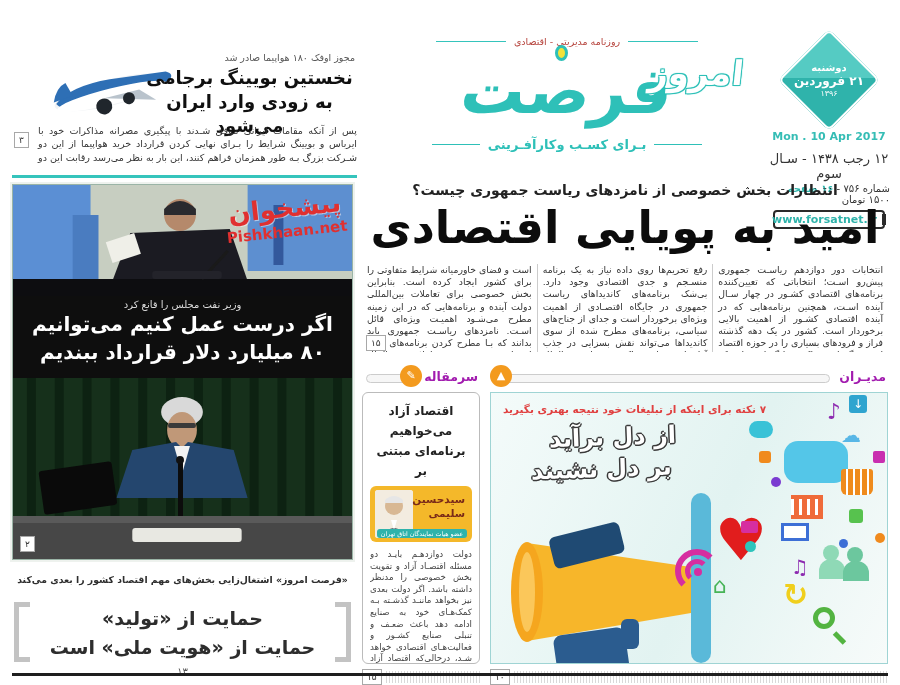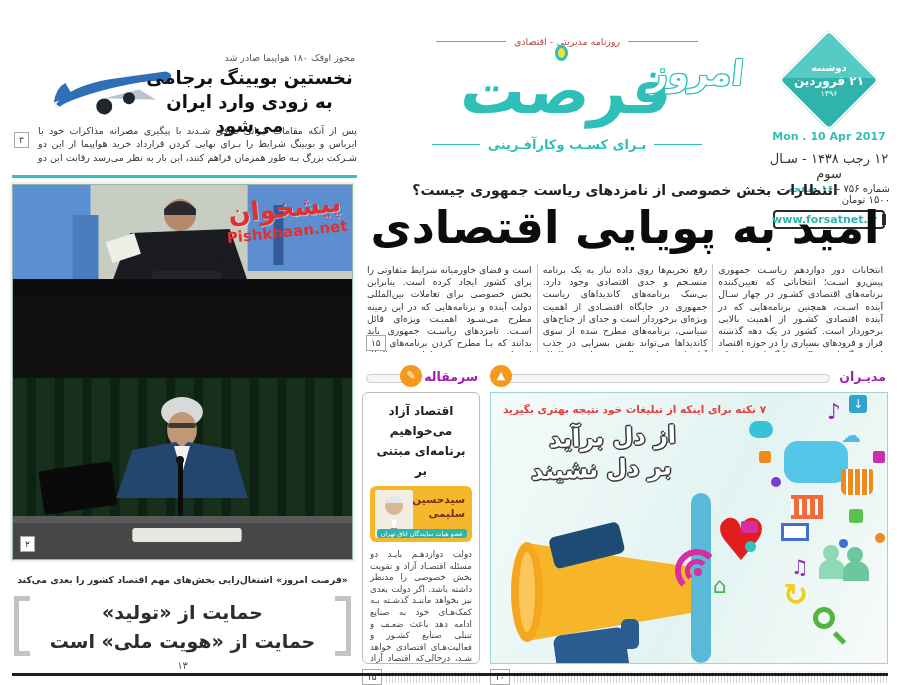--- a/index.html
+++ b/index.html
@@ -46,21 +46,21 @@
   .ph-band .k { font-size:10px; color:#ddd; margin-top:3px; }
   .ph-band .h { font-size:20px; font-weight:bold; color:#fff; line-height:28px; }
   .ph-bot { position:absolute; top:193px; left:0; width:100%; height:183px; }
   .wm { position:absolute; right:6px; top:8px; text-align:center; transform:rotate(-6deg); }
   .wm .fa { font-size:26px; font-weight:bold; color:#e03030; text-shadow:1px 1px 0 rgba(255,255,255,.5); }
   .wm .en { font-size:15px; font-weight:bold; color:#e03030; direction:ltr; }
   .pg2 { position:absolute; left:7px; bottom:7px; background:rgba(245,245,240,.92); }
 
   .captionbox { position:absolute; left:12px; top:574px; width:341px; text-align:center; }
   .captionbox .ck { font-size:9.3px; font-weight:600; color:#2e2e2e; }
-  .bracketbox { position:relative; margin-top:11px; height:60px; }
+  .bracketbox { position:relative; margin-top:17px; height:60px; }
   .bracketbox .bl, .bracketbox .br { position:absolute; top:0; bottom:0; width:16px; }
   .bracketbox .bl { left:2px; border:5px solid #c3c3c3; border-right:none; }
   .bracketbox .br { right:2px; border:5px solid #c3c3c3; border-left:none; }
   .bracketbox .h { font-size:19px; font-weight:bold; color:#2d2d2d; line-height:29px; padding-top:2px; }
   .pg13 { margin-top:4px; font-size:10px; color:#555; }
 
   
   .rightcol { position:absolute; left:362px; top:182px; width:526px; }
   .mkick { text-align:center; font-size:14px; font-weight:bold; color:#222; }
   .mhead { text-align:center; font-size:45px; font-weight:bold; color:#0c0c0c; line-height:56px; margin-top:2px; }
@@ -181,20 +181,27 @@
       <path d="M152 24 Q168 8 184 24 L184 30 L152 30 Z" fill="#2a2a2e"></path>
       <path d="M118 48 L218 44 L236 96 L100 96 Z" fill="#1b1b22"></path>
       <rect x="96" y="52" width="30" height="22" fill="#efefe8" transform="rotate(-18 111 63)"></rect>
       <rect x="0" y="94" width="341" height="17" fill="#0d0d10"></rect>
       <line x1="190" y1="94" x2="216" y2="66" stroke="#1a1a1a" stroke-width="3"></line>
       <rect x="140" y="86" width="70" height="8" rx="3" fill="#23232a"></rect>
     </svg>
     <div class="wm">
       <div class="fa">پیشخوان</div>
       <div class="en">Pishkhaan.net</div>
+    </div>
+    <div class="ph-band">
+      <div class="k">وزیر نفت مجلس را قانع کرد</div>
+      <div class="h">
+        <div>اگر درست عمل کنیم می‌توانیم</div>
+        <div>۸۰ میلیارد دلار قرارداد ببندیم</div>
+      </div>
     </div>
     <svg class="ph-bot" width="341" height="183" viewBox="0 0 341 183" preserveAspectRatio="none">
       <rect width="341" height="183" fill="#16301b"></rect>
       <g fill="#0d2212">
         <rect x="14" width="9" height="183"></rect>
           <rect x="42" width="9" height="183"></rect>
           <rect x="70" width="9" height="183"></rect>
         <rect x="98" width="9" height="183"></rect>
           <rect x="126" width="9" height="183"></rect>
           <rect x="154" width="9" height="183"></rect>

